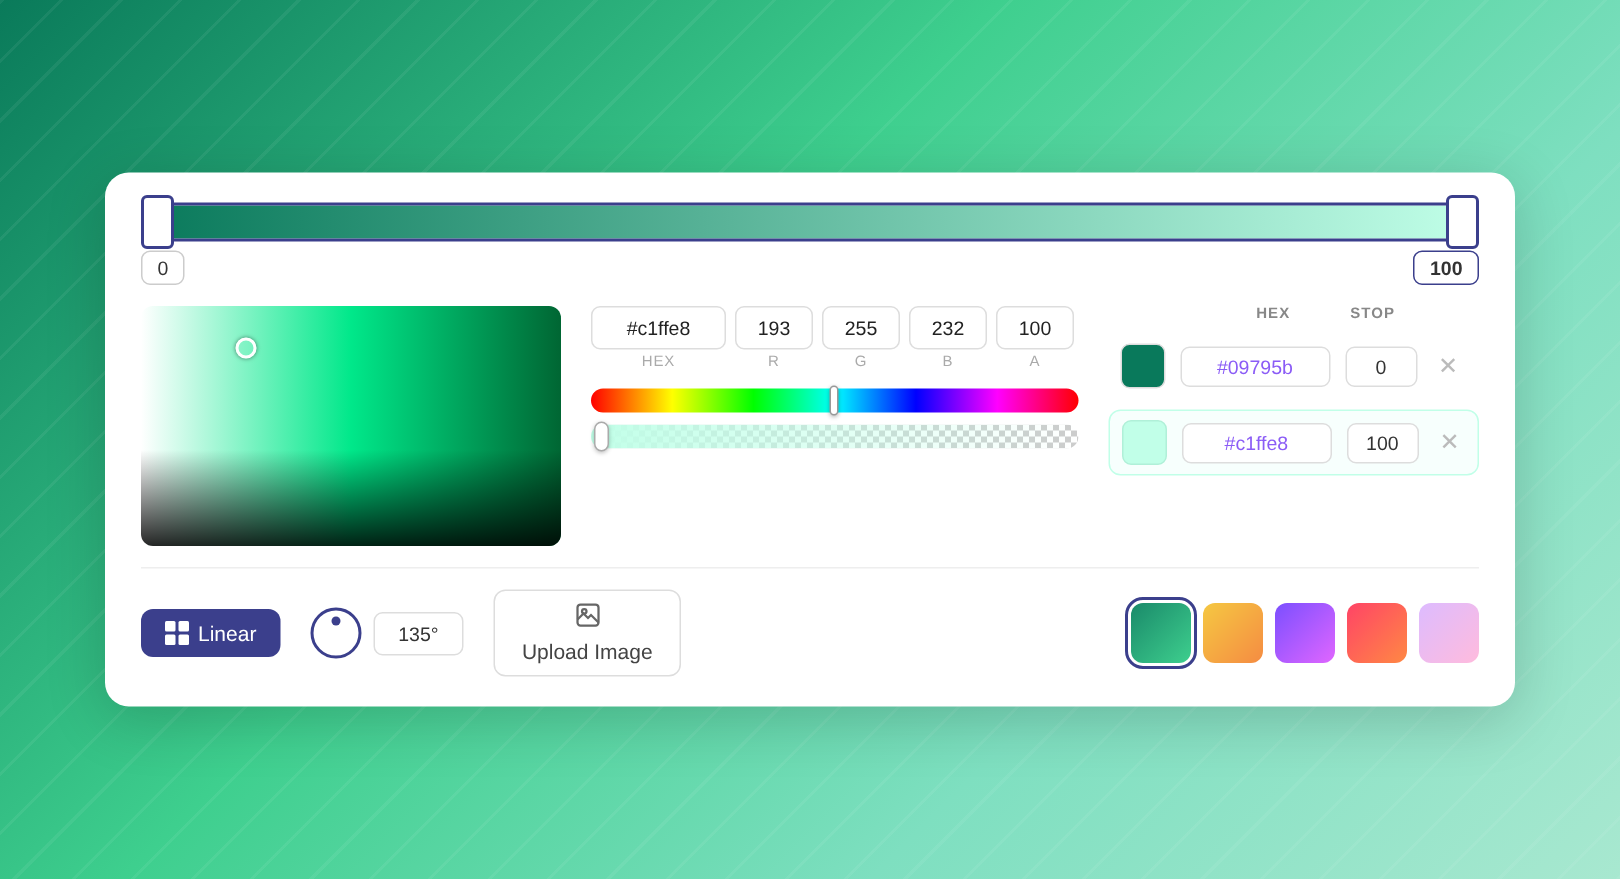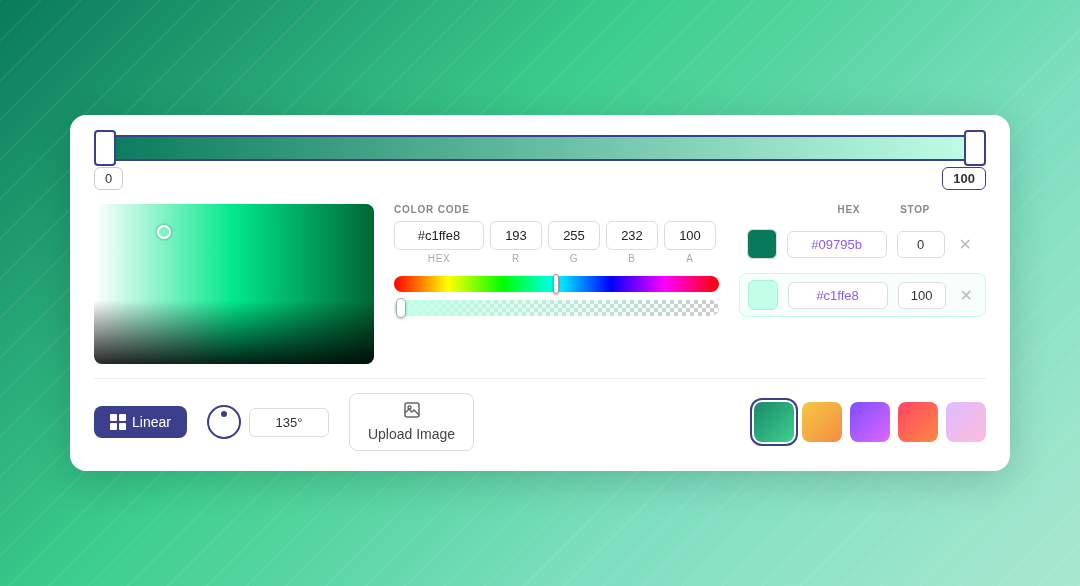--- a/index.html
+++ b/index.html
@@ -364,21 +364,21 @@
       left: 50%;
       transform: translateX(-50%);
     }
 
     .angle-input {
       border: 1.5px solid #ddd;
       border-radius: 6px;
       padding: 6px 10px;
       font-size: 13px;
       color: #333;
-      width: 80px;
+      width: 60px;
       text-align: center;
     }
 
     .upload-btn {
       display: flex;
       align-items: center;
       gap: 8px;
       padding: 8px 18px;
       border: 1.5px solid #ddd;
       border-radius: 8px;
@@ -457,21 +457,20 @@
 
   <div class="main-content">
 
     <div class="color-canvas">
       <div class="color-canvas-bg">
         <div class="canvas-thumb"></div>
       </div>
     </div>
 
     <div class="color-code-section">
-      <div class="section-label">COLOR CODE</div>
 
       <div class="color-inputs-row">
         <input class="color-input-box hex" type="text" value="#c1ffe8" style="">
         <input class="color-input-box channel" type="text" value="193" style="">
         <input class="color-input-box channel" type="text" value="255" style="">
         <input class="color-input-box channel" type="text" value="232" style="">
         <input class="color-input-box channel" type="text" value="100" style="">
       </div>
 
       <div class="input-sub-labels">

